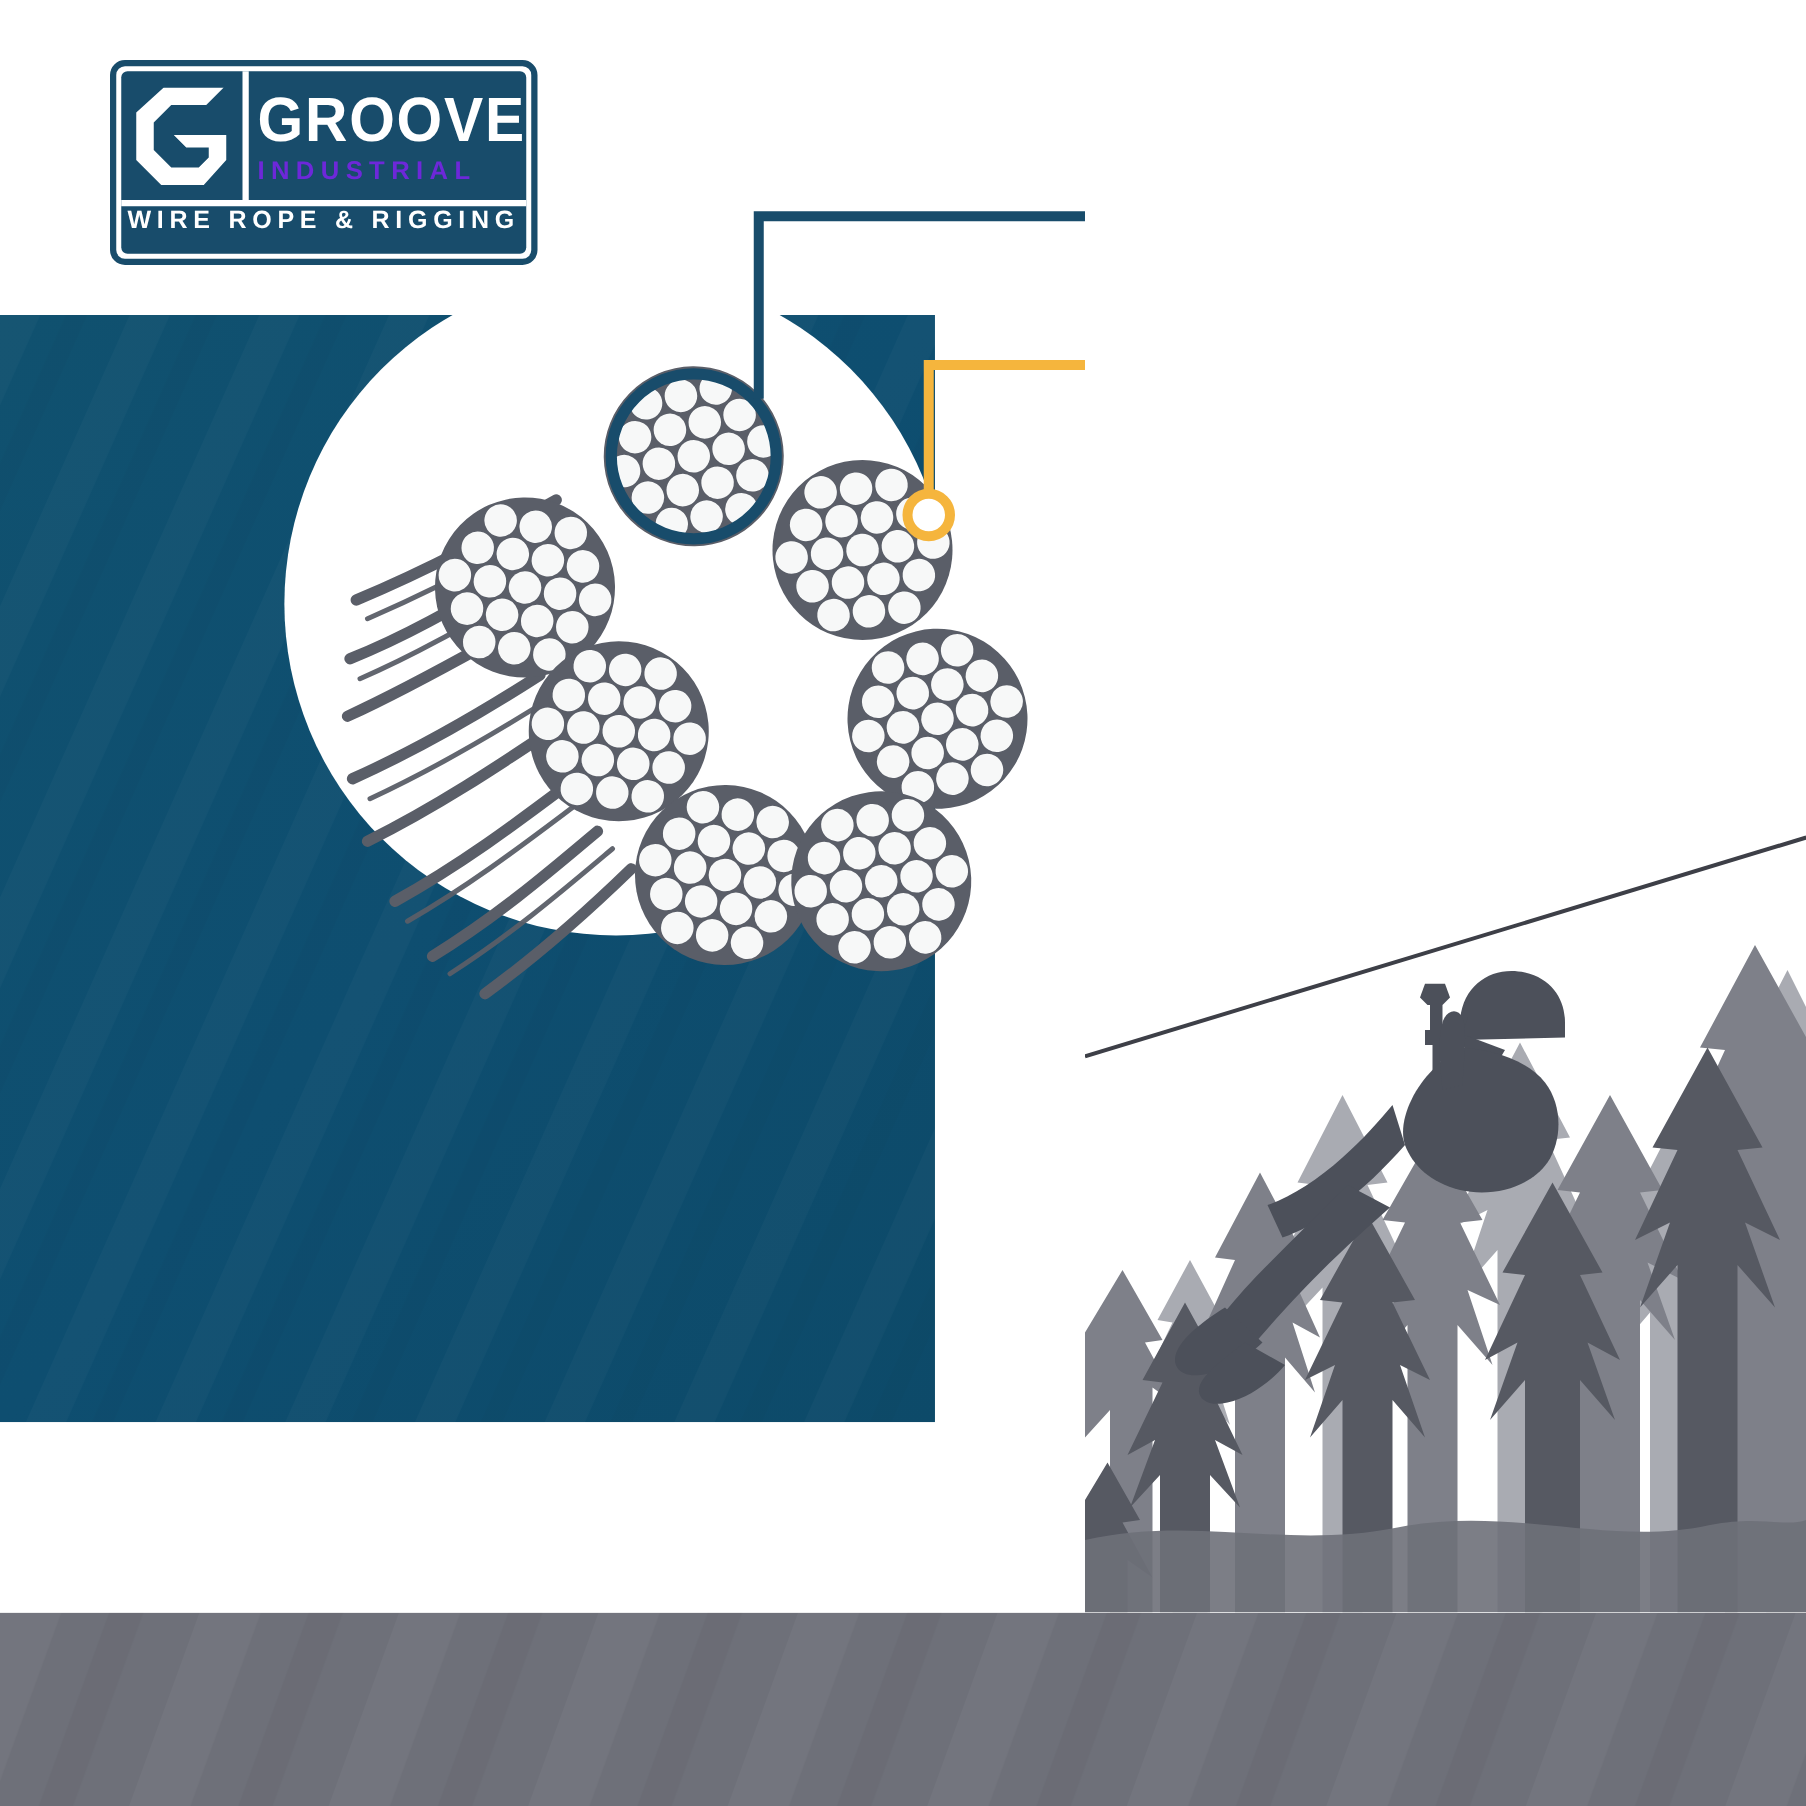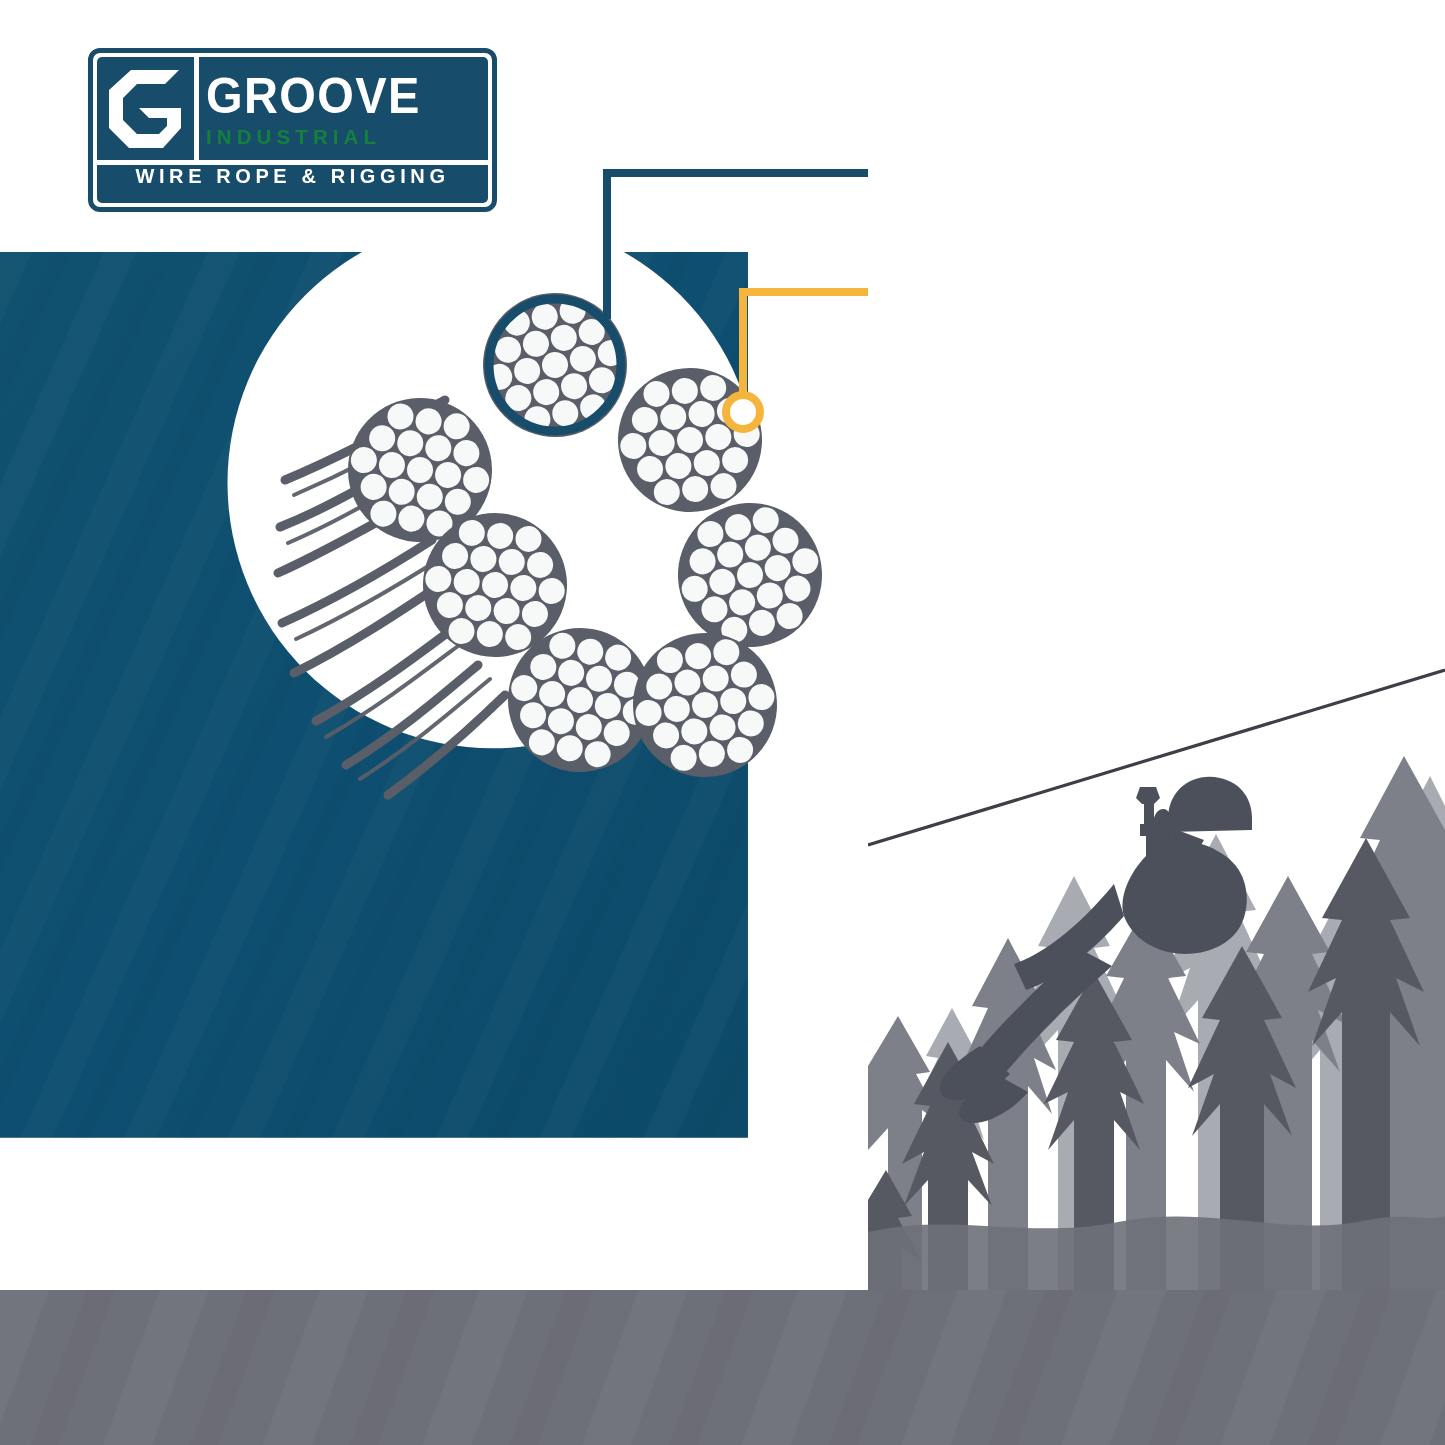--- a/index.html
+++ b/index.html
@@ -17,21 +17,21 @@
     background: #ffffff;
     overflow: hidden;
   }
   .layer { position: absolute; }
 
   
   #logo-block {
     position: absolute;
     left: 88px;
     top: 48px;
-    width: 409px;
+    width: 342px;
     height: 164px;
   }
   #logo-outer {
     position: absolute;
     inset: 0;
     border: 5px solid #184C6B;
     border-radius: 12px;
     box-sizing: border-box;
   }
   #logo-inner {
@@ -82,21 +82,21 @@
     color: #ffffff;
     letter-spacing: 1.5px;
     transform: scaleX(0.94);
     transform-origin: left center;
     white-space: nowrap;
   }
   #logo-industrial {
     font-family: "Liberation Sans", sans-serif;
     font-weight: bold;
     font-size: 20.5px;
-    color: #15803d;
+    color: #6d28d9;
     letter-spacing: 5.1px;
     margin-top: 5px;
     white-space: nowrap;
   }
   #logo-tagline {
     position: absolute;
     left: 9px;
     right: 9px;
     top: 117px;
     bottom: 9px;

